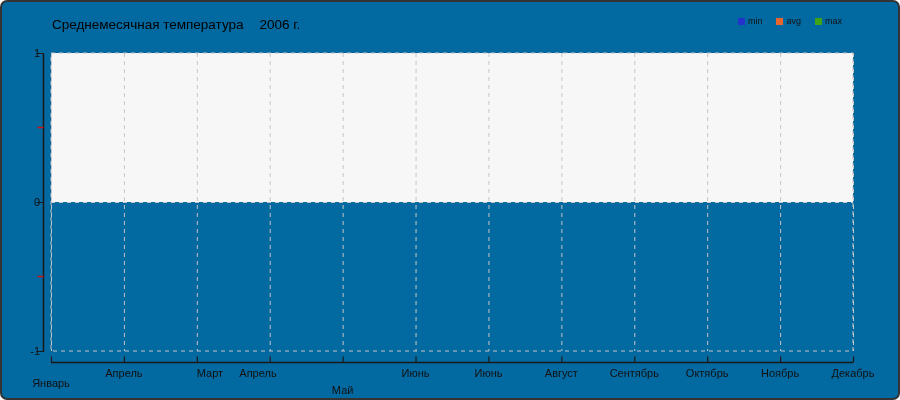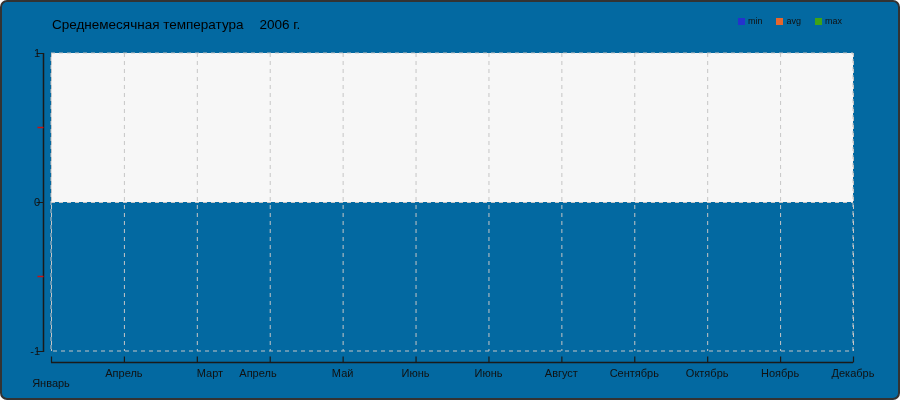--- a/index.html
+++ b/index.html
@@ -89,21 +89,21 @@
   <div id="ylabels">
       <span class="ylabel" style="top: 51px;">1</span>
       <span class="ylabel" style="top: 200px;">0</span>
       <span class="ylabel" style="top: 349px;">-1</span>
     </div>
   <div id="xlabels">
       <span class="xlabel" style="left: 7px; margin-top: 10px;">Январь</span>
       <span class="xlabel" style="left: 79.9091px;">Апрель</span>
       <span class="xlabel" style="left: 166px;">Март</span>
       <span class="xlabel" style="left: 214px;">Апрель</span>
-      <span class="xlabel" style="left: 298.636px;">Май</span>
+      <span class="xlabel" style="left: 298.636px; margin-top: 17px;">Май</span>
       <span class="xlabel" style="left: 371.545px;">Июнь</span>
       <span class="xlabel" style="left: 444.455px;">Июнь</span>
       <span class="xlabel" style="left: 517.364px;">Август</span>
       <span class="xlabel" style="left: 590.273px; text-align: center;">Сентябрь</span>
       <span class="xlabel" style="left: 663.182px;">Октябрь</span>
       <span class="xlabel" style="left: 736.091px;">Ноябрь</span>
       <span class="xlabel" style="left: 809px;">Декабрь</span>
     </div>
 </div>
 

